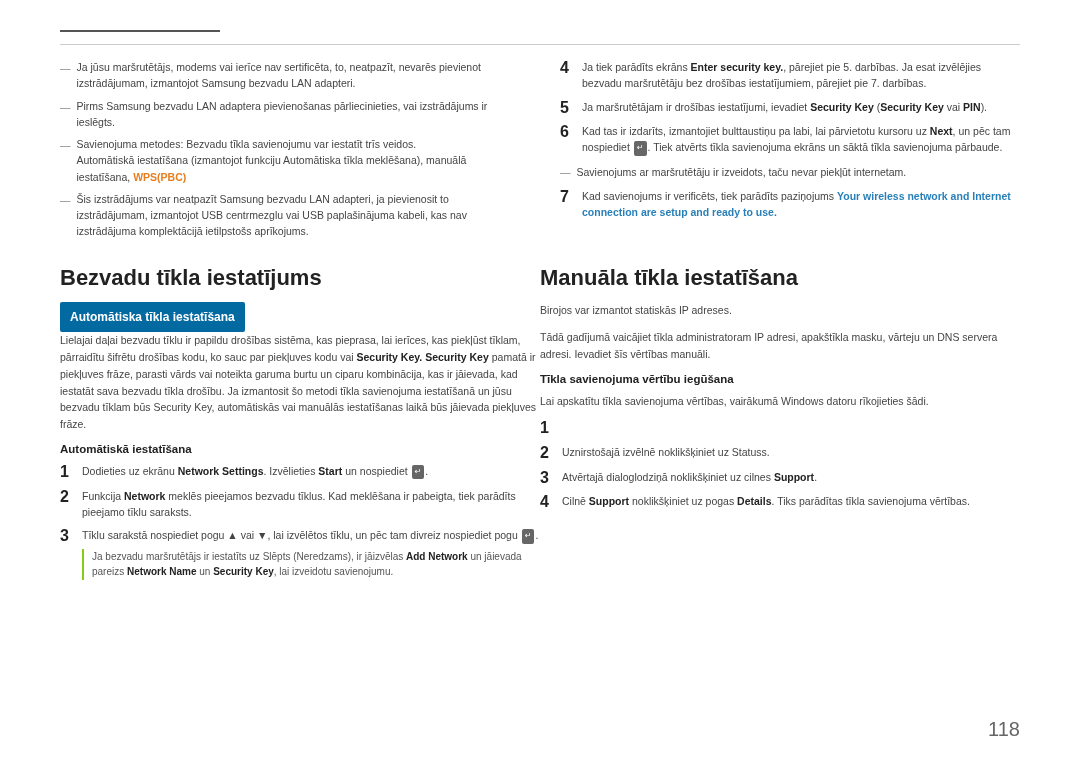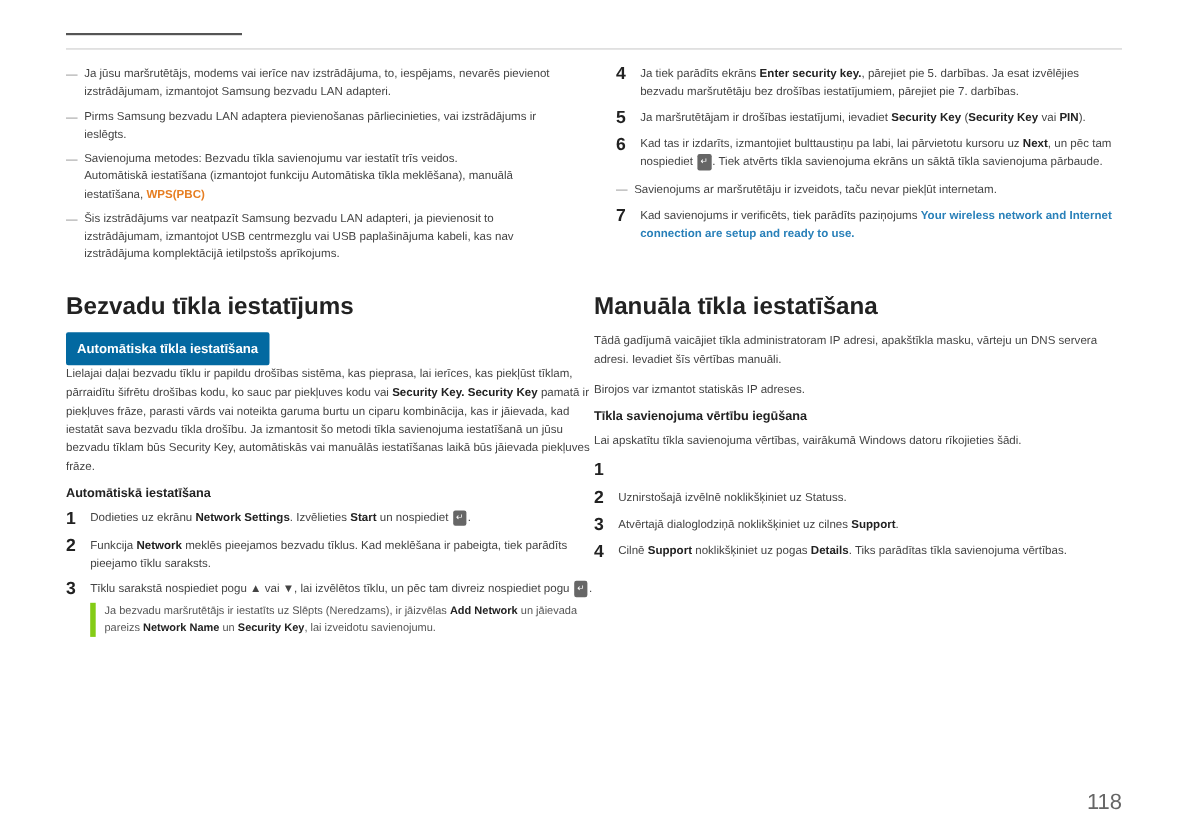--- a/index.html
+++ b/index.html
@@ -157,21 +157,21 @@
       font-size: 8px;
       padding: 1px 3px;
       border-radius: 2px;
       vertical-align: middle;
       margin: 0 1px;
     }
 
     .sub-bullet {
       margin-top: 5px;
       padding-left: 0px;
-      border-left: 5px solid #84cc16;
+      border-left: 2px solid #84cc16;
       padding-left: 8px;
       font-size: 10px;
       line-height: 1.55;
       color: #555;
     }
 
     .divider-note {
       display: flex;
       gap: 6px;
       margin-top: 8px;
@@ -204,21 +204,21 @@
 <body>
 
 <div class="page-container">
   <hr class="top-rule">
   <hr class="top-full-rule">
 
   <div class="top-section">
     <div class="top-left">
       <div class="bullet-item">
         <span class="bullet-dash">—</span>
-        <span>Ja jūsu maršrutētājs, modems vai ierīce nav izstrādājuma, to, iespējams, nevarēs pievienot izstrādājumam, izmantojot Samsung bezvadu LAN adapteri.</span>
+        <span>Ja jūsu maršrutētājs, modems vai ierīce nav sertificēta, to, neatpazīt, nevarēs pievienot izstrādājumam, izmantojot Samsung bezvadu LAN adapteri.</span>
       </div>
       <div class="bullet-item">
         <span class="bullet-dash">—</span>
         <span>Pirms Samsung bezvadu LAN adaptera pievienošanas pārliecinieties, vai izstrādājums ir ieslēgts.</span>
       </div>
       <div class="bullet-item">
         <span class="bullet-dash">—</span>
         <span>Savienojuma metodes: Bezvadu tīkla savienojumu var iestatīt trīs veidos.<br>Automātiskā iestatīšana (izmantojot funkciju Automātiska tīkla meklēšana), manuālā iestatīšana, <span class="highlight-orange">WPS(PBC)</span></span>
       </div>
       <div class="bullet-item">
@@ -274,22 +274,22 @@
           <span class="list-content">
             Tīklu sarakstā nospiediet pogu ▲ vai ▼, lai izvēlētos tīklu, un pēc tam divreiz nospiediet pogu <span class="inline-icon">↵</span>.
             <div class="sub-bullet">Ja bezvadu maršrutētājs ir iestatīts uz Slēpts (Neredzams), ir jāizvēlas <span class="bold-text">Add Network</span> un jāievada pareizs <span class="bold-text">Network Name</span> un <span class="bold-text">Security Key</span>, lai izveidotu savienojumu.</div>
           </span>
         </li>
       </ul>
     </div>
 
     <div class="right-column">
       <h1 class="section-title">Manuāla tīkla iestatīšana</h1>
+      <p class="body-text">Birojos var izmantot statiskās IP adreses.</p>
       <p class="body-text">Tādā gadījumā vaicājiet tīkla administratoram IP adresi, apakštīkla masku, vārteju un DNS servera adresi. Ievadiet šīs vērtības manuāli.</p>
-      <p class="body-text">Birojos var izmantot statiskās IP adreses.</p>
 
       <p class="sub-heading">Tīkla savienojuma vērtību iegūšana</p>
 
       <p class="body-text">Lai apskatītu tīkla savienojuma vērtības, vairākumā Windows datoru rīkojieties šādi.</p>
 
       <ul class="numbered-list">
         <li>
           <span class="list-num">1</span>
         </li>
         <li>

